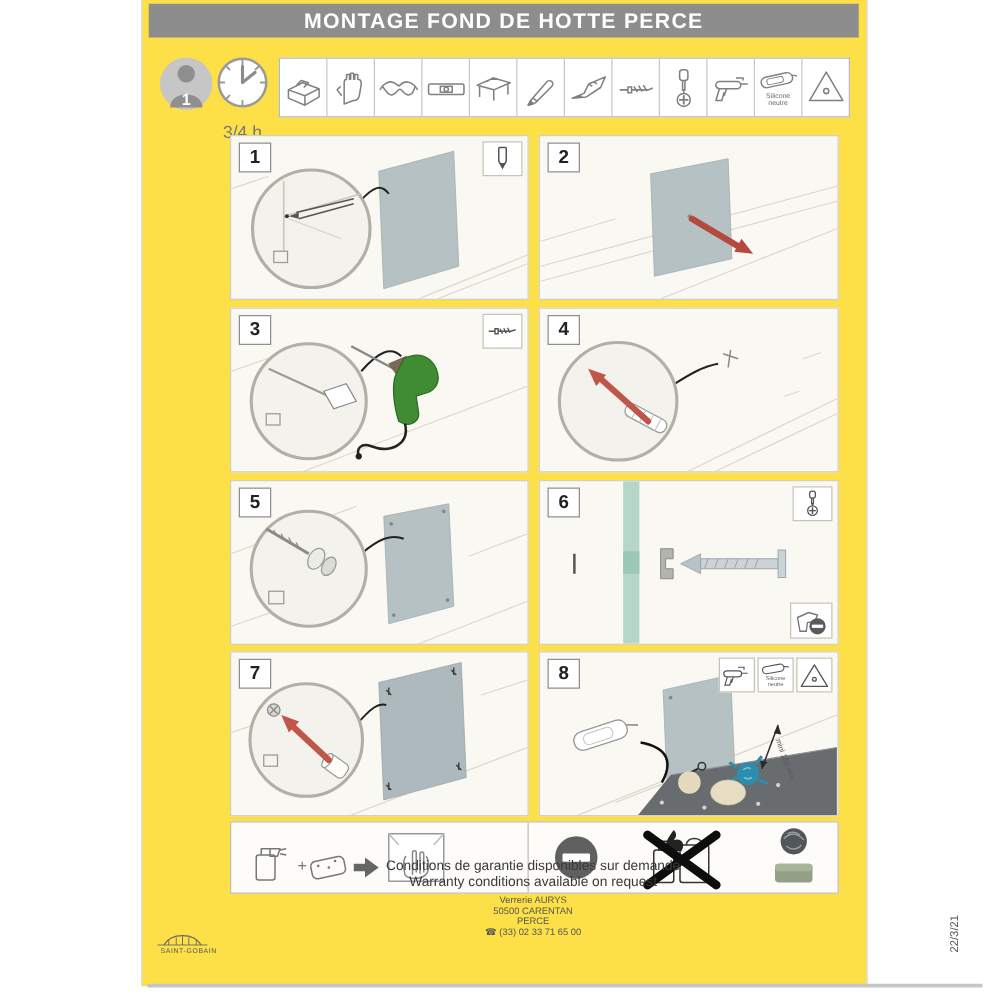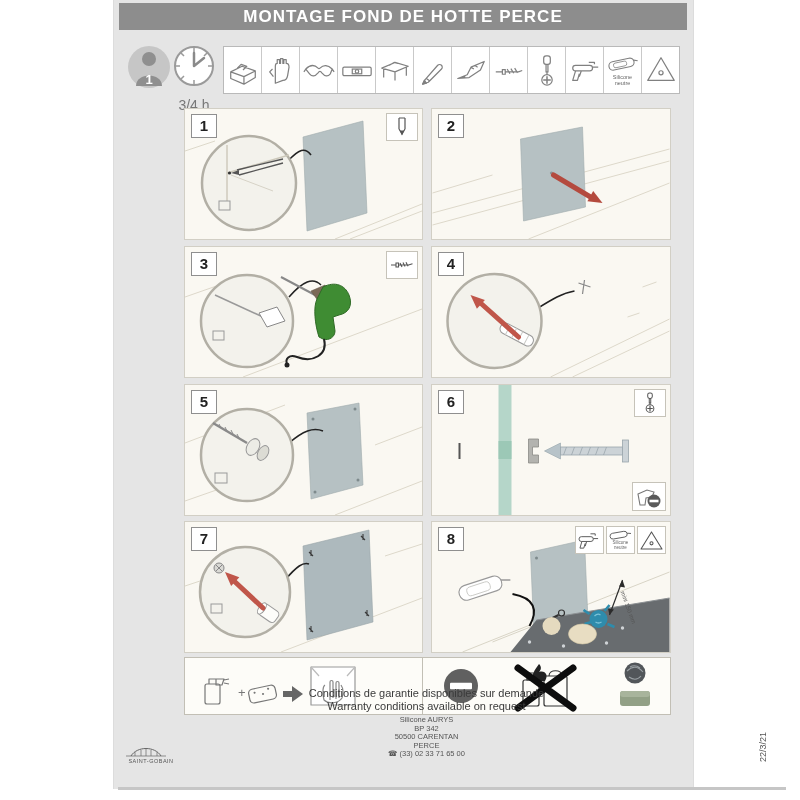--- a/index.html
+++ b/index.html
@@ -1,18 +1,18 @@
 <!DOCTYPE html>
 <html><head>
 <meta charset="utf-8">
 <style>
   html,body{margin:0;padding:0}
   body{width:800px;height:800px;background:#fff;position:relative;overflow:hidden;
        font-family:"Liberation Sans",sans-serif;color:#333}
-  #sheet{position:absolute;left:113px;top:0;width:579px;height:789px;background:#e5e5e5;
+  #sheet{position:absolute;left:113px;top:0;width:579px;height:789px;background:#fde047;
          border-left:1px solid #dcdcdc;border-right:1px solid #dcdcdc}
   #banner{position:absolute;left:5px;top:3px;width:568px;height:27px;background:#8d8d8d;
           color:#fff;font-size:17px;font-weight:600;letter-spacing:1px;text-align:center;line-height:27px}
   
   #person{position:absolute;left:13px;top:45px;width:44px;height:44px}
   #clock{position:absolute;left:58px;top:44px;width:44px;height:44px}
   #duration{position:absolute;left:48px;top:97px;width:64px;text-align:center;font-size:14px;color:#777}
   #tools{position:absolute;left:109px;top:46px;height:46px;display:flex;border:1px solid #b9b9b9;background:#fff}
   .tool{width:37px;height:46px;border-right:1px solid #c9c9c9;display:flex;flex-direction:column;
         align-items:center;justify-content:center}
@@ -390,22 +390,21 @@
           <rect x="197" y="33" width="30" height="6" rx="3" fill="#a8b49c"></rect>
         </g>
       </svg>
     </div>
   </div>
 
   <div id="footer">
     <div class="f-big">Conditions de garantie disponibles sur demande</div>
     <div class="f-big">Warranty conditions available on request</div>
     <div style="height:3px"></div>
-    <div class="f-small">Silicone AURYS</div>
-    <div class="f-small">BP 342</div>
+    <div class="f-small">Verrerie AURYS</div>
     <div class="f-small">50500 CARENTAN</div>
     <div class="f-small">PERCE</div>
     <div class="f-small">
       <span>☎</span>
       <span>(33) 02 33 71 65 00</span>
     </div>
   </div>
 
   <div id="logo">
     <svg viewBox="0 0 50 14" width="50" height="14">

